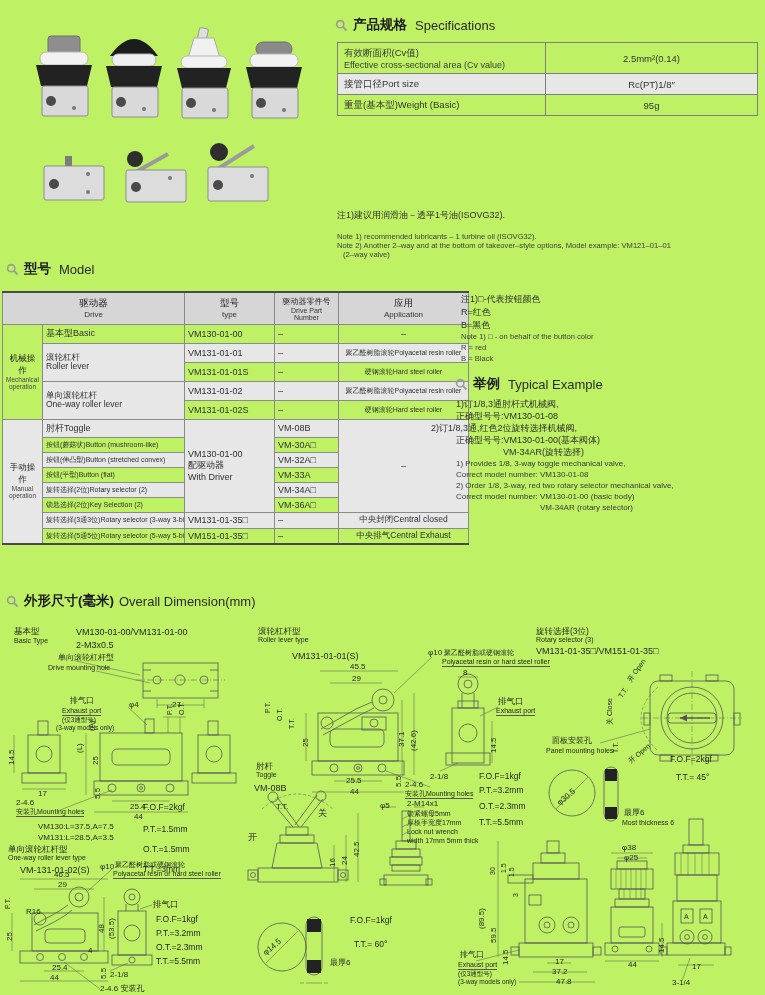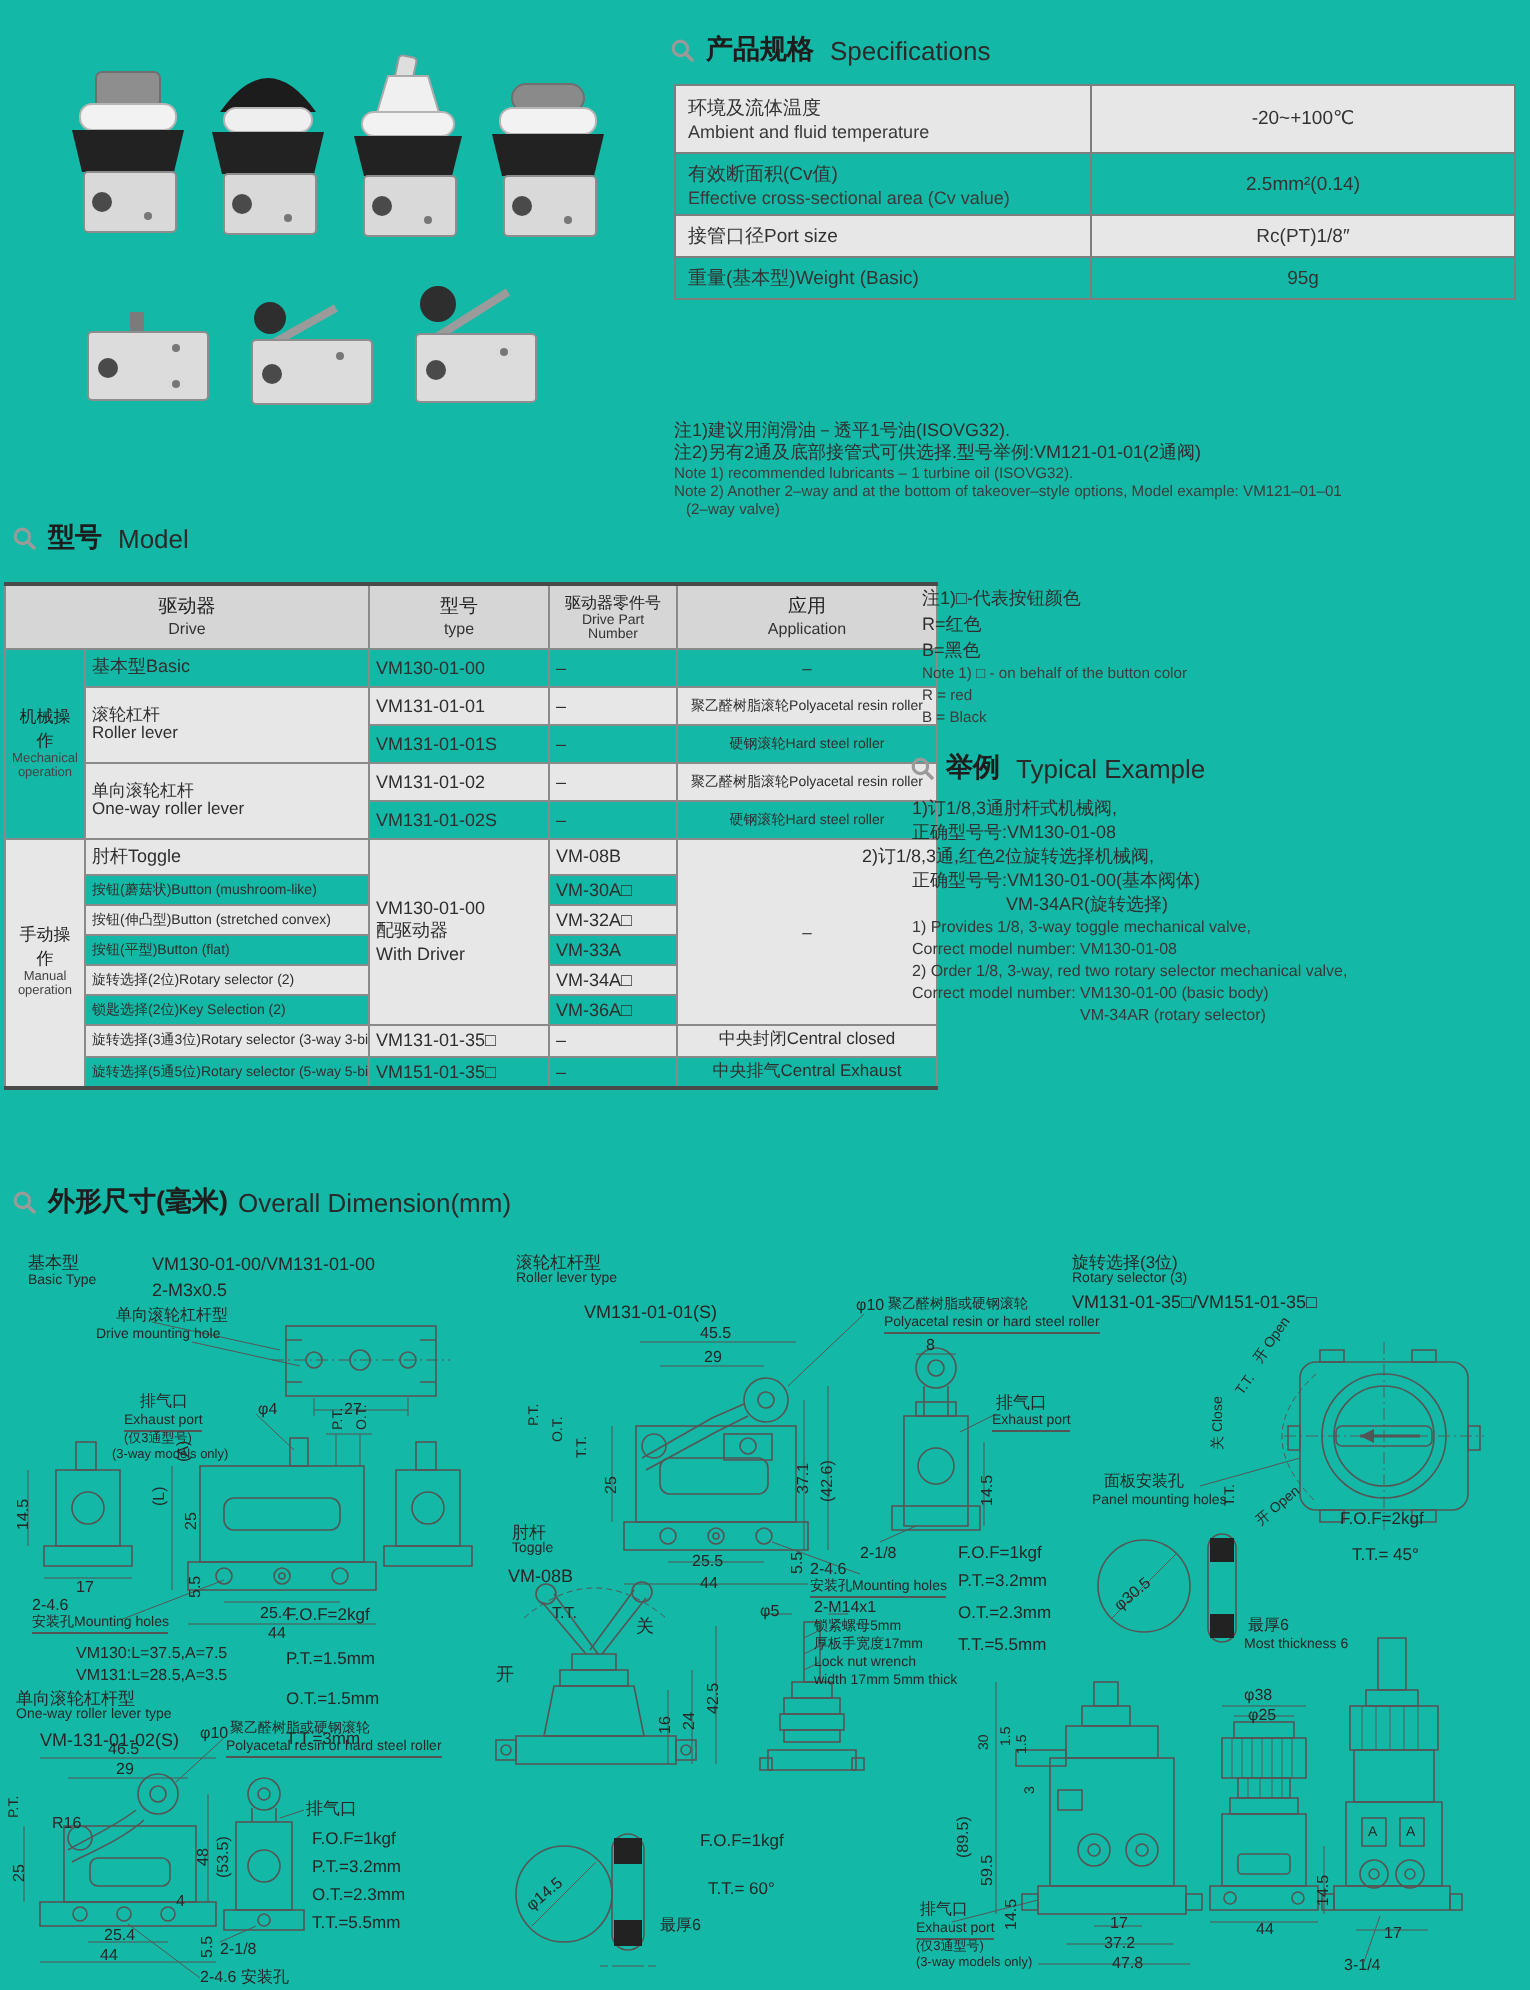--- a/index.html
+++ b/index.html
@@ -1,17 +1,17 @@
 <!DOCTYPE html>
 <html><head>
 <meta charset="utf-8">
 <style>
   html,body{margin:0;padding:0;}
   body{background:#fff;}
-  #page{position:relative;width:765px;height:995px;background:#14b8a6;overflow:hidden;
+  #page{position:relative;width:765px;height:995px;background:#bef264;overflow:hidden;
         font-family:"Liberation Sans","DejaVu Sans",sans-serif;color:#2f2f2f;}
   .abs{position:absolute;}
   
   .sec-h{position:absolute;display:flex;align-items:center;gap:5px;white-space:nowrap;}
   .sec-h .zh{font-weight:bold;font-size:13.5px;color:#1d1d1d;}
   .sec-h .en{font-size:13px;color:#2a2a2a;margin-left:3px;}
   .mag{width:13px;height:13px;flex:0 0 13px;}
   
   table{border-collapse:collapse;table-layout:fixed;}
   #spec-table{position:absolute;left:337px;top:42px;width:420px;border:1.5px solid #6a6a6a;}
@@ -132,27 +132,20 @@
     <span class="zh">产品规格</span>
     <span class="en">Specifications</span>
   </div>
 
   <table id="spec-table">
     <colgroup>
         <col style="width:208px">
         <col style="width:212px">
       </colgroup>
     <tbody>
-    <tr class="shade" style="height:34px">
-      <td class="lab">
-        <div class="l1">环境及流体温度</div>
-        <div class="l2">Ambient and fluid temperature</div>
-      </td>
-      <td class="val">-20~+100℃</td>
-    </tr>
     <tr style="height:31px">
       <td class="lab">
         <div class="l1">有效断面积(Cv值)</div>
         <div class="l2">Effective cross-sectional area (Cv value)</div>
       </td>
       <td class="val">2.5mm²(0.14)</td>
     </tr>
     <tr class="shade" style="height:21px">
       <td class="lab">
             <div class="l1">接管口径Port size</div>
@@ -162,21 +155,20 @@
     <tr style="height:21px">
       <td class="lab">
             <div class="l1">重量(基本型)Weight (Basic)</div>
           </td>
       <td class="val">95g</td>
     </tr>
   </tbody>
     </table>
 
   <div class="note-zh" style="left:337px;top:209px">注1)建议用润滑油－透平1号油(ISOVG32).</div>
-  <div class="note-zh" style="left:337px;top:220px">注2)另有2通及底部接管式可供选择.型号举例:VM121-01-01(2通阀)</div>
   <div class="note-en" style="left:337px;top:232px">Note 1) recommended lubricants – 1 turbine oil (ISOVG32).</div>
   <div class="note-en" style="left:337px;top:241px">Note 2) Another 2–way and at the bottom of takeover–style options, Model example: VM121–01–01</div>
   <div class="note-en" style="left:343px;top:250px">(2–way valve)</div>
 
   <div class="sec-h" style="left:6px;top:260px">
     <svg class="mag" viewBox="0 0 13 13">
       <circle cx="5.2" cy="5.2" r="3.6" fill="none" stroke="#9a9a9a" stroke-width="1.6"></circle>
       <line x1="8" y1="8" x2="11.5" y2="11.5" stroke="#9a9a9a" stroke-width="1.8"></line>
     </svg>
     <span class="zh">型号</span>

